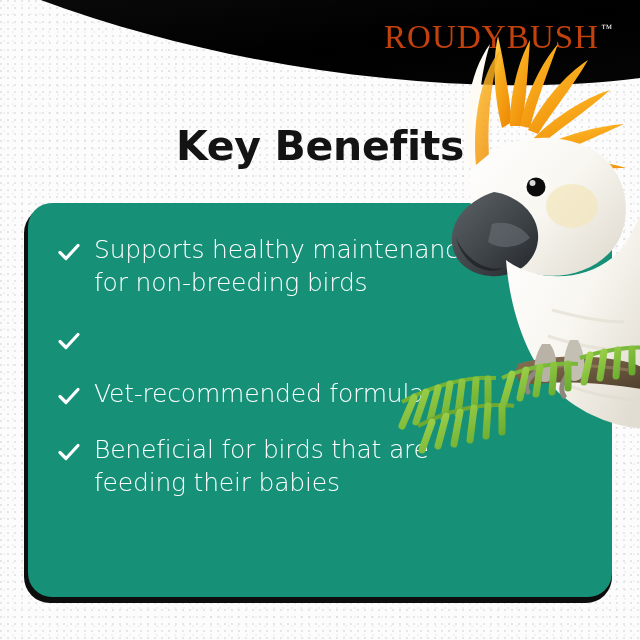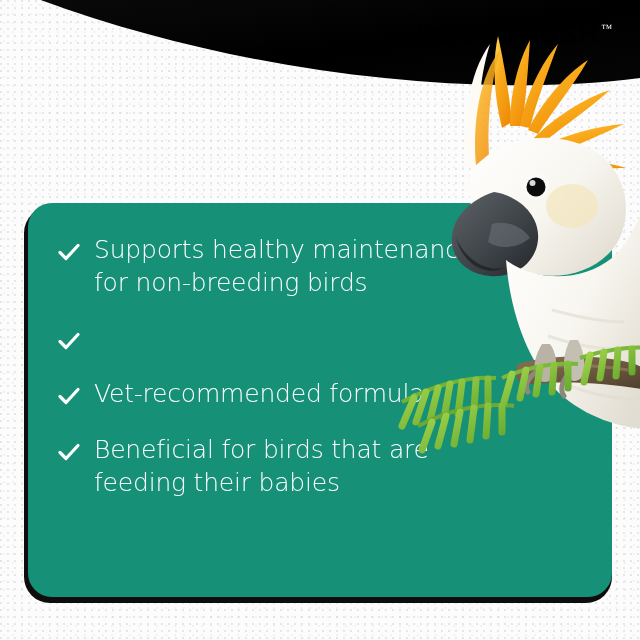--- a/index.html
+++ b/index.html
@@ -51,25 +51,25 @@
   #brand-logo {
     position: absolute;
     top: 21px;
     right: 28px;
     display: flex;
     align-items: flex-start;
     color: #ffffff;
     z-index: 4;
   }
   #brand-logo .wordmark {
-    font-family: Liberation Sans, sans-serif;
-    font-size: 27px;
+    font-family: Liberation Serif, serif;
+    font-size: 33px;
     letter-spacing: 1.1px;
     line-height: 1;
-    color: #000000;
+    color: #c2410c;
     white-space: nowrap;
   }
   #brand-logo .tm {
     font-family: "Liberation Serif", "DejaVu Serif", serif;
     font-size: 11px;
     line-height: 1;
     margin-left: 2px;
     margin-top: 2px;
     color: #ffffff;
   }
@@ -188,20 +188,21 @@
       </defs>
       <path d="M 30 -4 L 640 -4 L 640 78 C 470 100, 230 72, 30 -4 Z" fill="url(#bannerGrad)"></path>
     </svg>
   </div>
 
   <div id="brand-logo">
     <span class="wordmark">ROUDYBUSH</span>
     <span class="tm">™</span>
   </div>
 
+  <div id="page-title">Key Benefits</div>
 
   <div id="benefits-card-shadow"></div>
 
   <div id="benefits-card">
 
     <ul id="benefits-list">
 
       <li class="benefit-item">
         <span class="check-icon">
           <svg viewBox="0 0 26 26" xmlns="http://www.w3.org/2000/svg">

